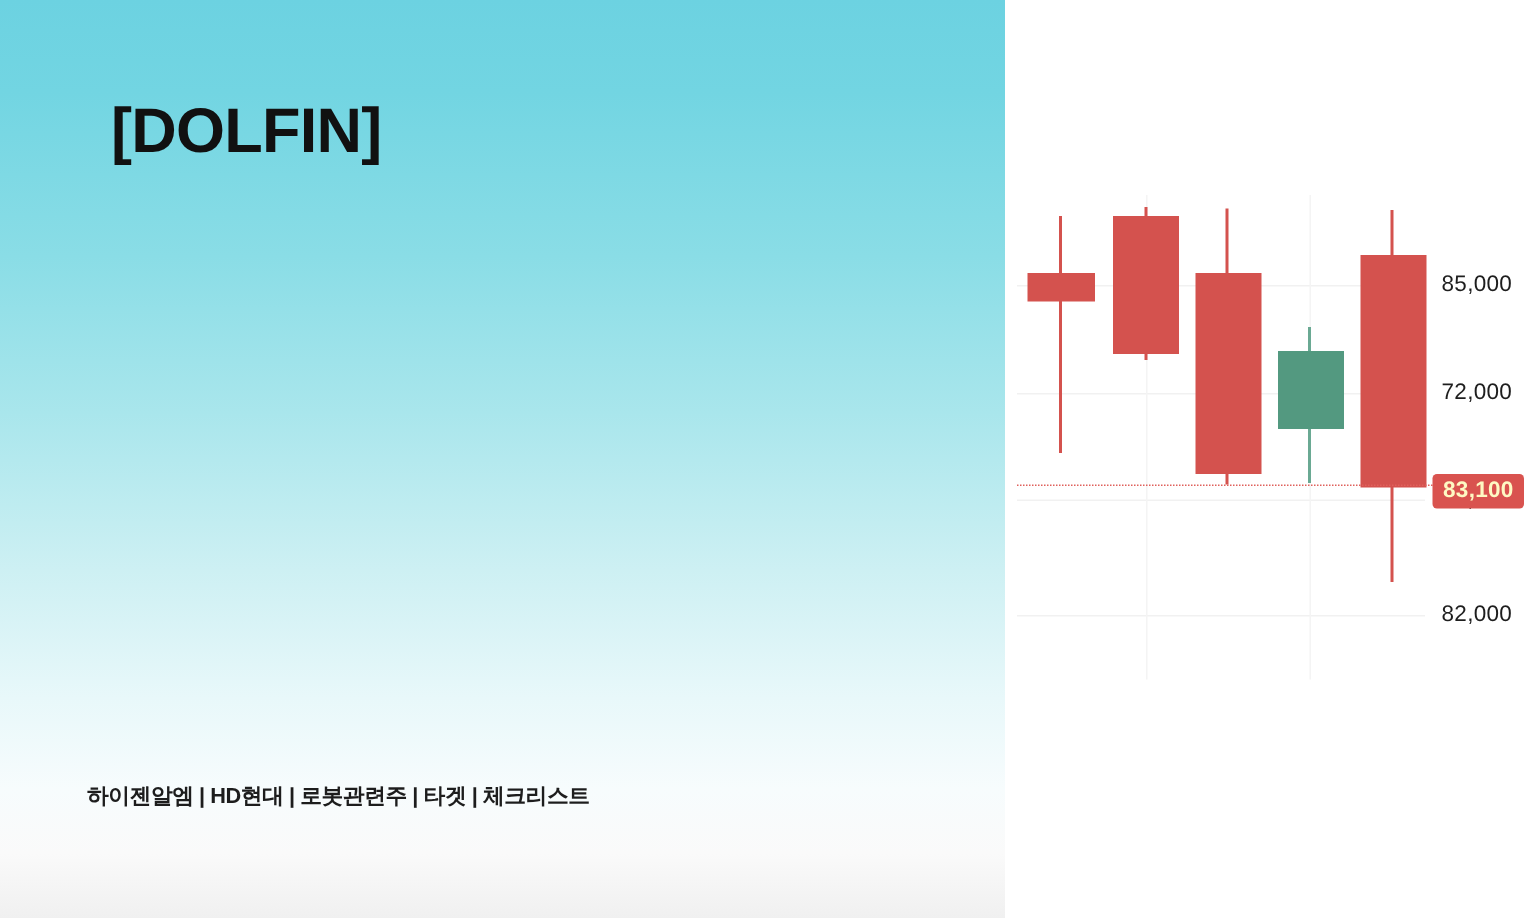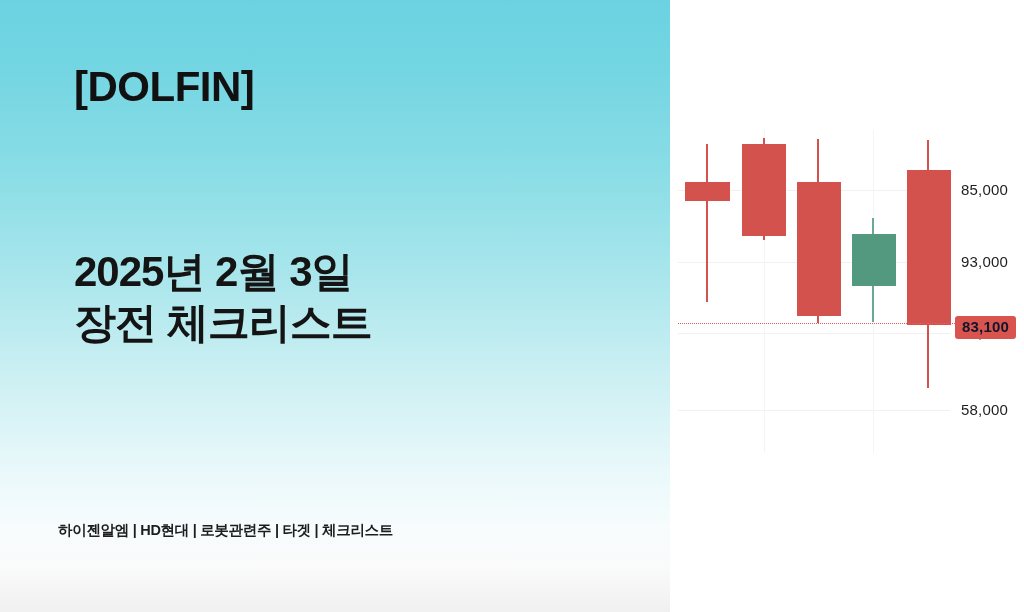--- a/index.html
+++ b/index.html
@@ -135,42 +135,38 @@
 
   .last-line {
     position: absolute;
     height: 0;
     border-top: 1.5px dotted #e0615c;
   }
 
   .price-badge {
     position: absolute;
     background: #d9534f;
-    color: #0f172a;
+    color: #fef9c3;
     font-size: 15px;
     font-weight: 600;
     border-radius: 3px;
     padding: 3px 7px 4px 7px;
     letter-spacing: 0.2px;
     white-space: nowrap;
     line-height: 1.05;
   }
 </style>
 </head>
 <body>
 
 <div id="stage">
 
   <div class="left-panel">
     <div class="brand">[DOLFIN]</div>
 
-    <div class="headline">
-      <span>2025년 2월 3일</span>
-      <span class="l2">장전 체크리스트</span>
-    </div>
 
 
     <div class="tickers">하이젠알엠 | HD현대 | 로봇관련주 | 타겟 | 체크리스트</div>
   </div>
 
   <div class="chart-panel">
     <div class="plot">
 
       <div class="gridline-h" style="left:8px; top:190px; width:272px;"></div>
       <div class="gridline-h" style="left:8px; top:262px; width:272px;"></div>
@@ -191,22 +187,22 @@
 
       <div class="candle-wick" style="left:202px; top:218px; height:104px; background:#6aa993;"></div>
       <div class="candle-body" style="left:182px; top:234px; width:44px; height:52px; background:#539980;"></div>
 
       <div class="candle-wick" style="left:257px; top:140px; height:248px; background:#d4524e;"></div>
       <div class="candle-body" style="left:237px; top:170px; width:44px; height:155px; background:#d4524e;"></div>
 
       <div class="last-line" style="left:8px; top:323px; width:277px;"></div>
 
       <div class="ylabel" style="left:291px; top:181px;">85,000</div>
-      <div class="ylabel" style="left:291px; top:253px;">93,000</div>
+      <div class="ylabel" style="left:291px; top:253px;">72,000</div>
       <div class="ylabel dim" style="left:291px; top:324px;">83,000</div>
-      <div class="ylabel" style="left:291px; top:401px;">58,000</div>
+      <div class="ylabel" style="left:291px; top:401px;">82,000</div>
 
       <div class="price-badge" style="left:285px; top:316px;">83,100</div>
 
     </div>
   </div>
 
 </div>
 
 </body></html>

